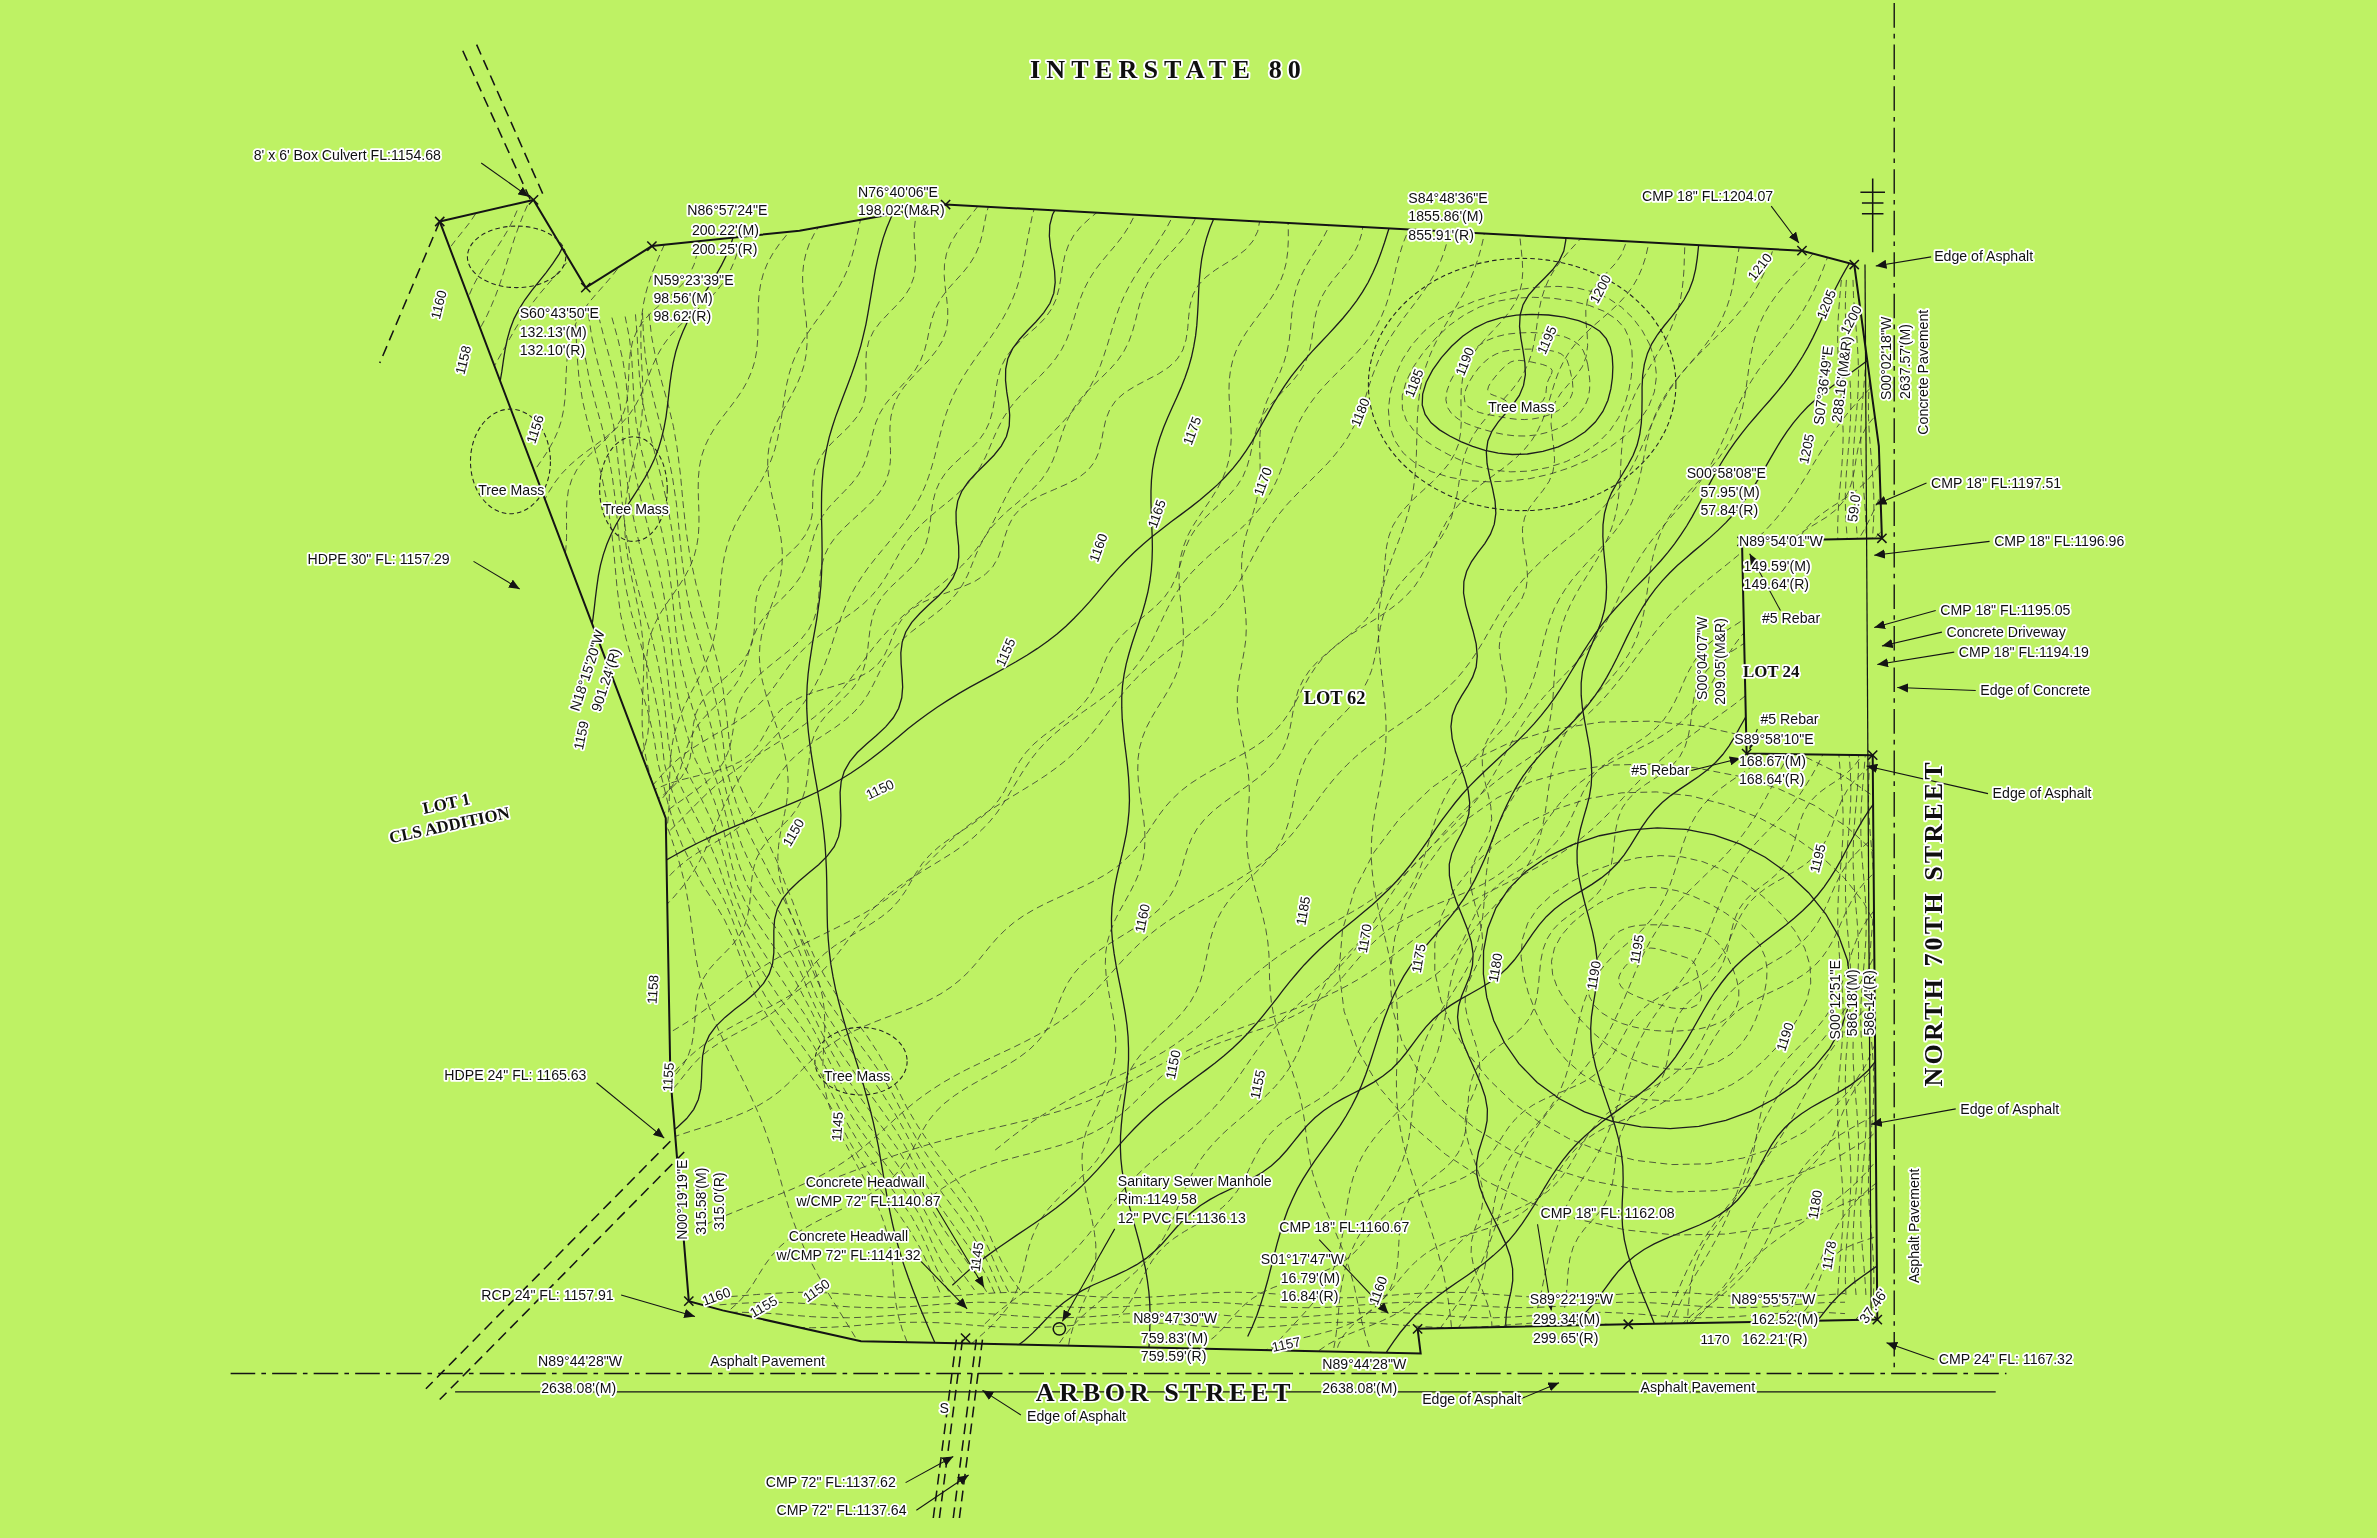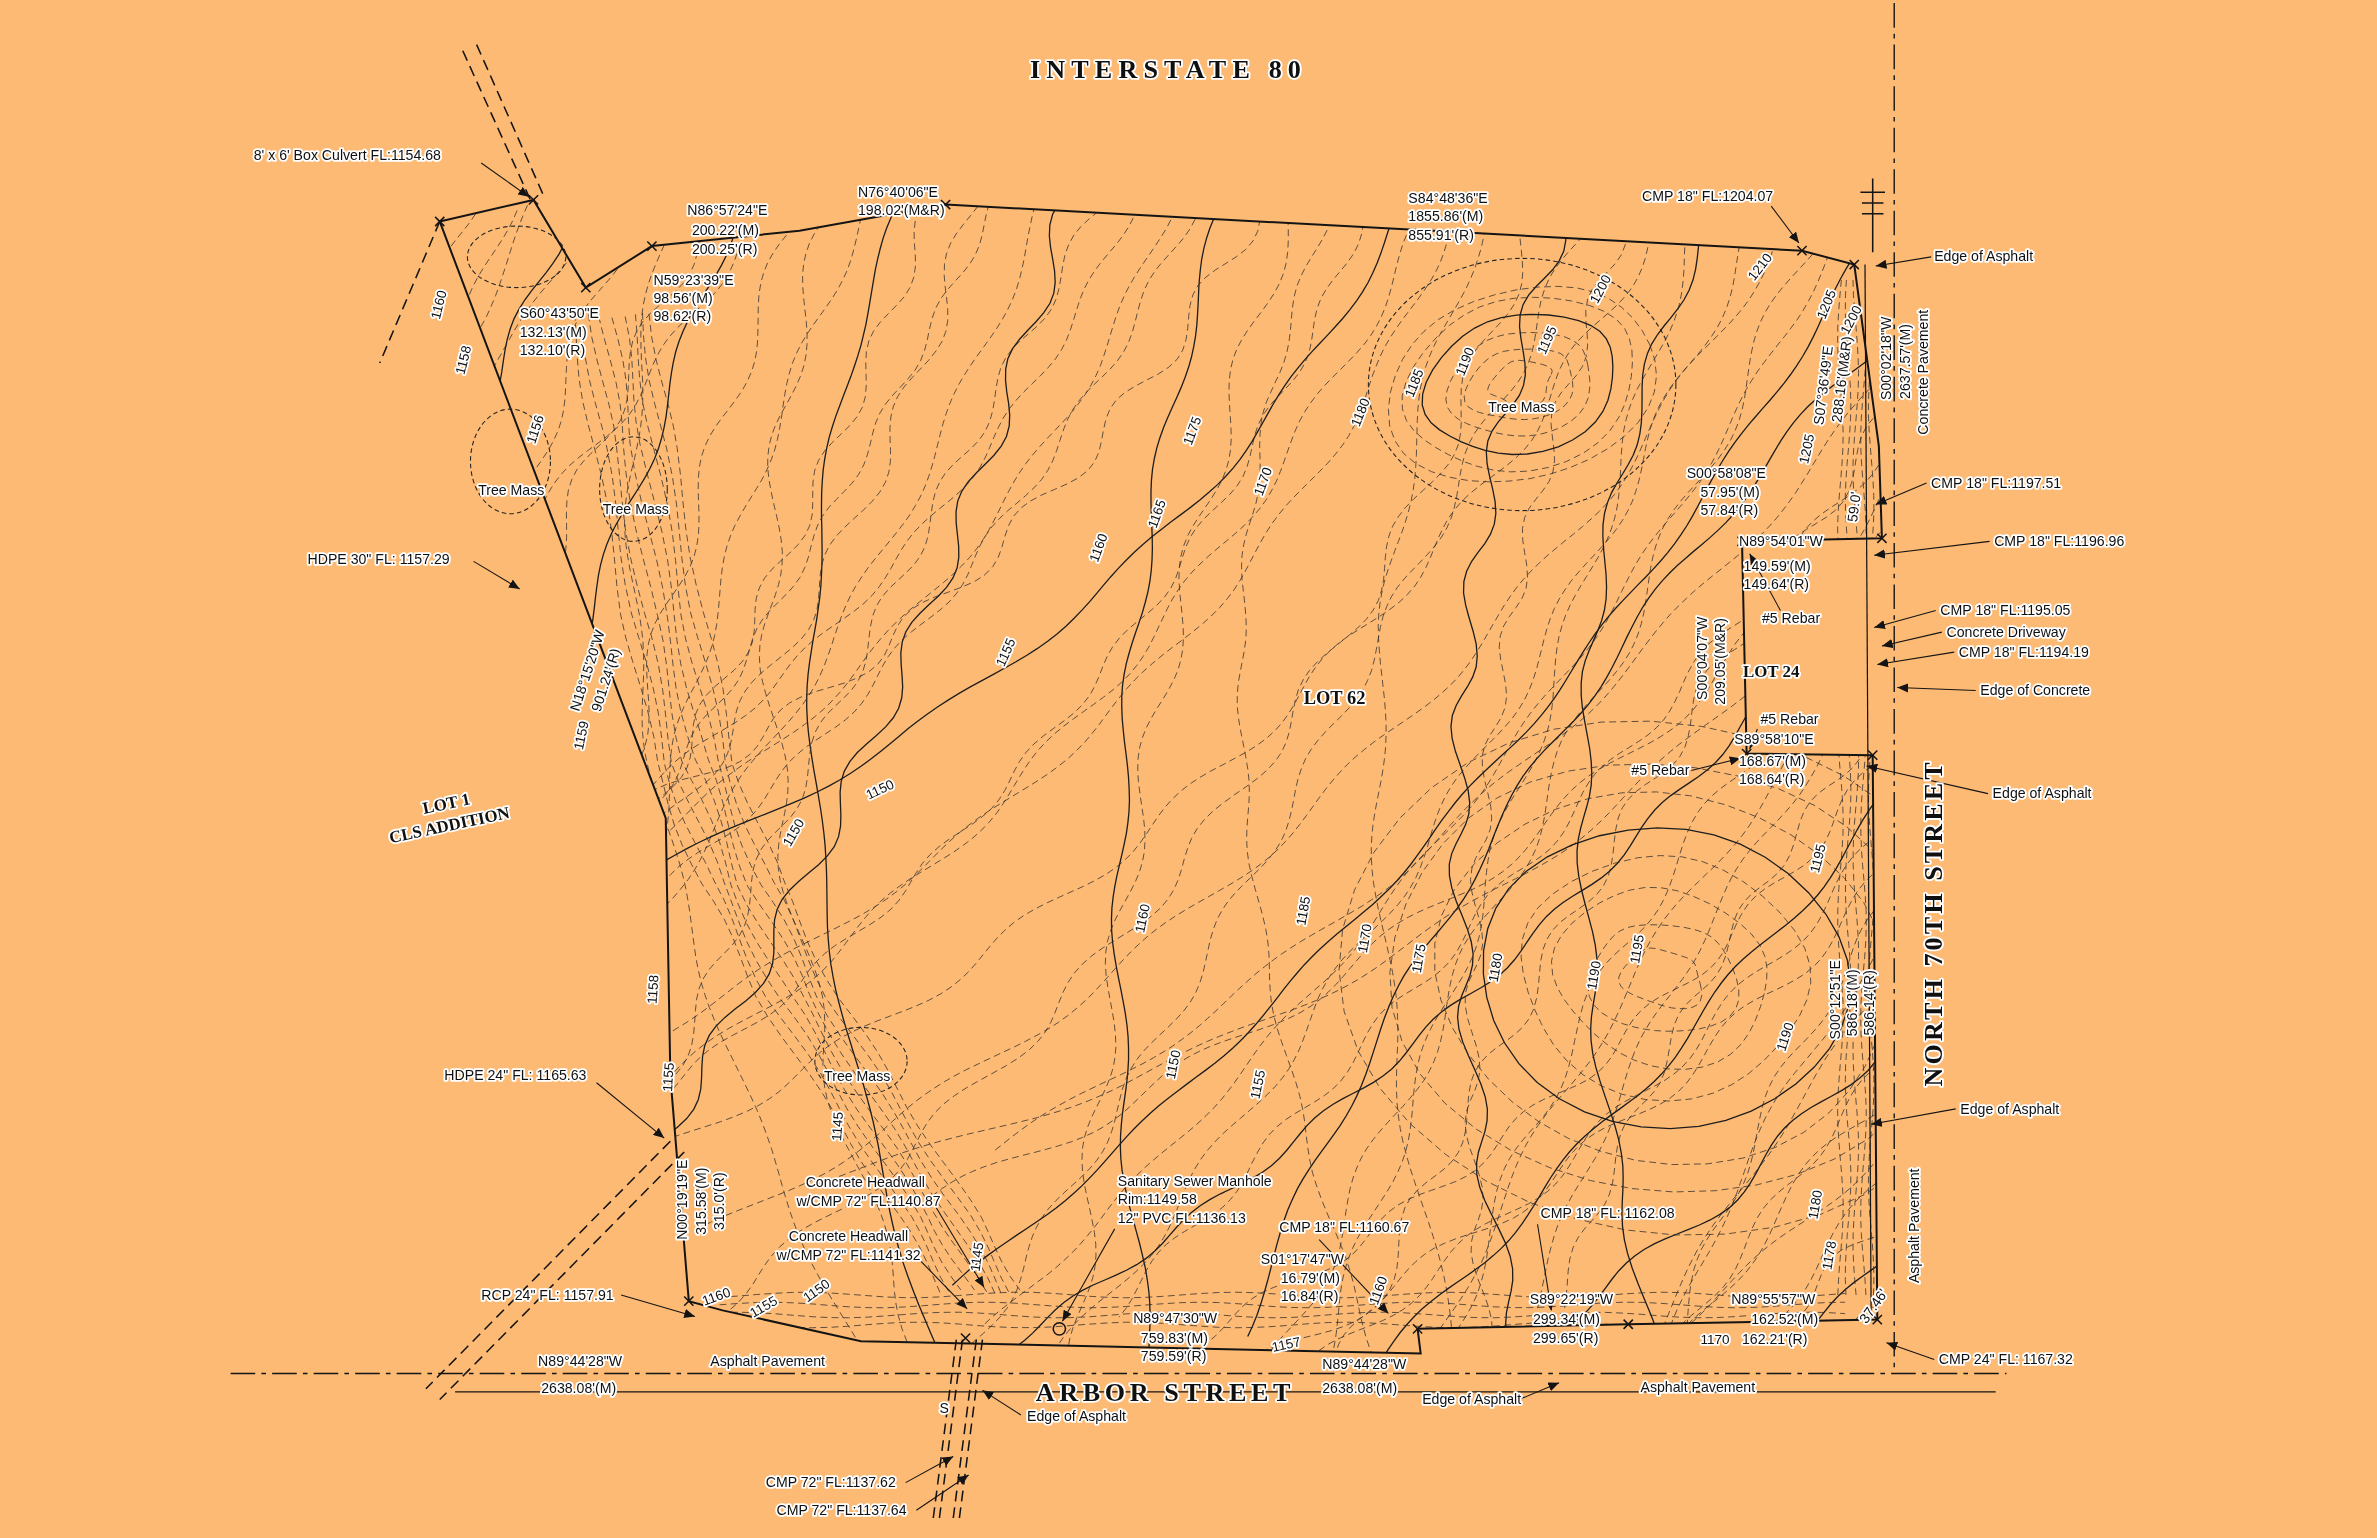--- a/index.html
+++ b/index.html
@@ -1,16 +1,16 @@
 <!DOCTYPE html>
 <html style="font-size:12.7px"><head>
 <meta charset="utf-8">
 <style>
   html,body{margin:0;padding:0;background:#ffffff;}
-  .page{position:relative;width:2377px;height:1538px;background:#fdba74;overflow:hidden;}
+  .page{position:relative;width:2377px;height:1538px;background:#bef264;overflow:hidden;}
   svg{position:absolute;inset:0;display:block;}
   .ln{fill:none;stroke:#141414;stroke-width:1.3;}
   .thin{stroke-width:0.8;}
   .dashdot{stroke-dasharray:16 4 3 4;stroke-width:0.9;}
   .dashed{stroke-dasharray:7 4;stroke-width:1;}
   .ctr{fill:none;stroke:#2e2e2e;stroke-width:0.5;stroke-dasharray:4.5 2.8;}
   .ctr.solid{stroke-dasharray:none;stroke-width:0.85;stroke:#1d1d1d;}
   .blob{fill:none;stroke:#242424;stroke-width:0.7;stroke-dasharray:3 2;}
   .leader{fill:none;stroke:#141414;stroke-width:0.7;}
   .sym{fill:none;stroke:#141414;stroke-width:1;}

